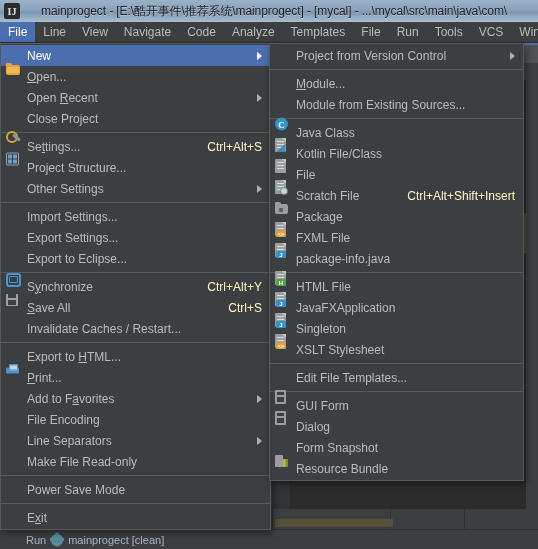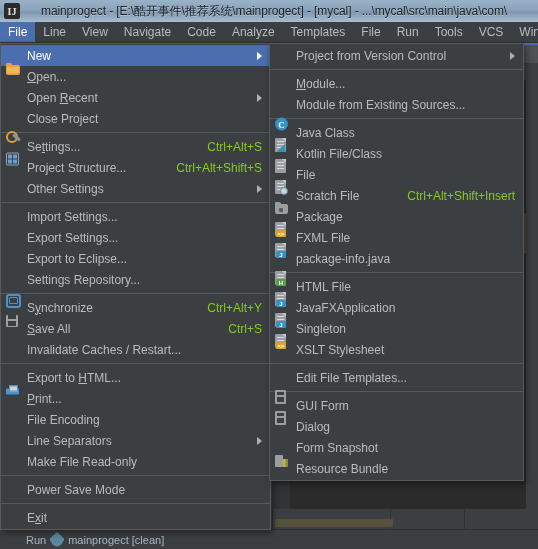--- a/index.html
+++ b/index.html
@@ -100,21 +100,21 @@
   #new-submenu { left: 269px; top: 43px; width: 255px; }
 
   .mi {
     position: relative; height: 21px; display: flex; align-items: center;
     font-size: 12px; color: #bbbbbb; padding-left: 26px; padding-right: 8px;
     white-space: nowrap;
   }
   .mi.selected { background: #4b6eaf; color: #ffffff; }
   .mi .label { flex: 0 0 auto; }
   .mi .label u { text-decoration: underline; }
-  .mi .accel { margin-left: auto; padding-left: 22px; font-size: 12px; color: #84cc16; text-align: center; }
+  .mi .accel { margin-left: auto; padding-left: 22px; font-size: 12px; color: #fef9c3; text-align: center; }
   .mi .arrow {
     margin-left: auto; width: 0; height: 0;
     border-left: 5px solid #b0b0b0; border-top: 4px solid transparent; border-bottom: 4px solid transparent;
   }
   .mi.selected .arrow { border-left-color: #ffffff; }
   .sep { height: 1px; background: #565a5c; margin: 3px 0; }
 
   
   .ic { position: absolute; left: 5px; top: 50%; transform: translateY(-50%); width: 16px; height: 16px; }
 
@@ -338,38 +338,34 @@
       </div>
       <div class="sep"></div>
       <div class="mi">
         <span class="ic ic-wrench"></span>
         <span class="label">Se<u>t</u>tings...</span>
         <span class="accel">Ctrl+Alt+S</span>
       </div>
       <div class="mi">
         <span class="ic ic-structure"></span>
         <span class="label">Project Structure...</span>
-        <span class="accel">Ctrl+Alt+Shift+S</span>
       </div>
       <div class="mi">
         <span class="label">Other Settings</span>
         <span class="arrow"></span>
       </div>
       <div class="sep"></div>
       <div class="mi">
         <span class="label">Import Settings...</span>
       </div>
       <div class="mi">
         <span class="label">Export Settings...</span>
       </div>
       <div class="mi">
         <span class="label">Export to Eclipse...</span>
-      </div>
-      <div class="mi">
-        <span class="label">Settings Repository...</span>
       </div>
       <div class="sep"></div>
       <div class="mi">
         <span class="ic ic-sync"></span>
         <span class="label">S<u>y</u>nchronize</span>
         <span class="accel">Ctrl+Alt+Y</span>
       </div>
       <div class="mi">
         <span class="ic ic-save"></span>
         <span class="label"><u>S</u>ave All</span>
@@ -380,20 +376,24 @@
       </div>
       <div class="sep"></div>
       <div class="mi">
         <span class="label">Export to <u>H</u>TML...</span>
       </div>
       <div class="mi">
         <span class="ic ic-print"></span>
         <span class="label"><u>P</u>rint...</span>
       </div>
       <div class="mi">
+        <span class="label">Add to F<u>a</u>vorites</span>
+        <span class="arrow"></span>
+      </div>
+      <div class="mi">
         <span class="label">File Encoding</span>
       </div>
       <div class="mi">
         <span class="label">Line Separators</span>
         <span class="arrow"></span>
       </div>
       <div class="mi">
         <span class="label">Make File Read-only</span>
       </div>
       <div class="sep"></div>

